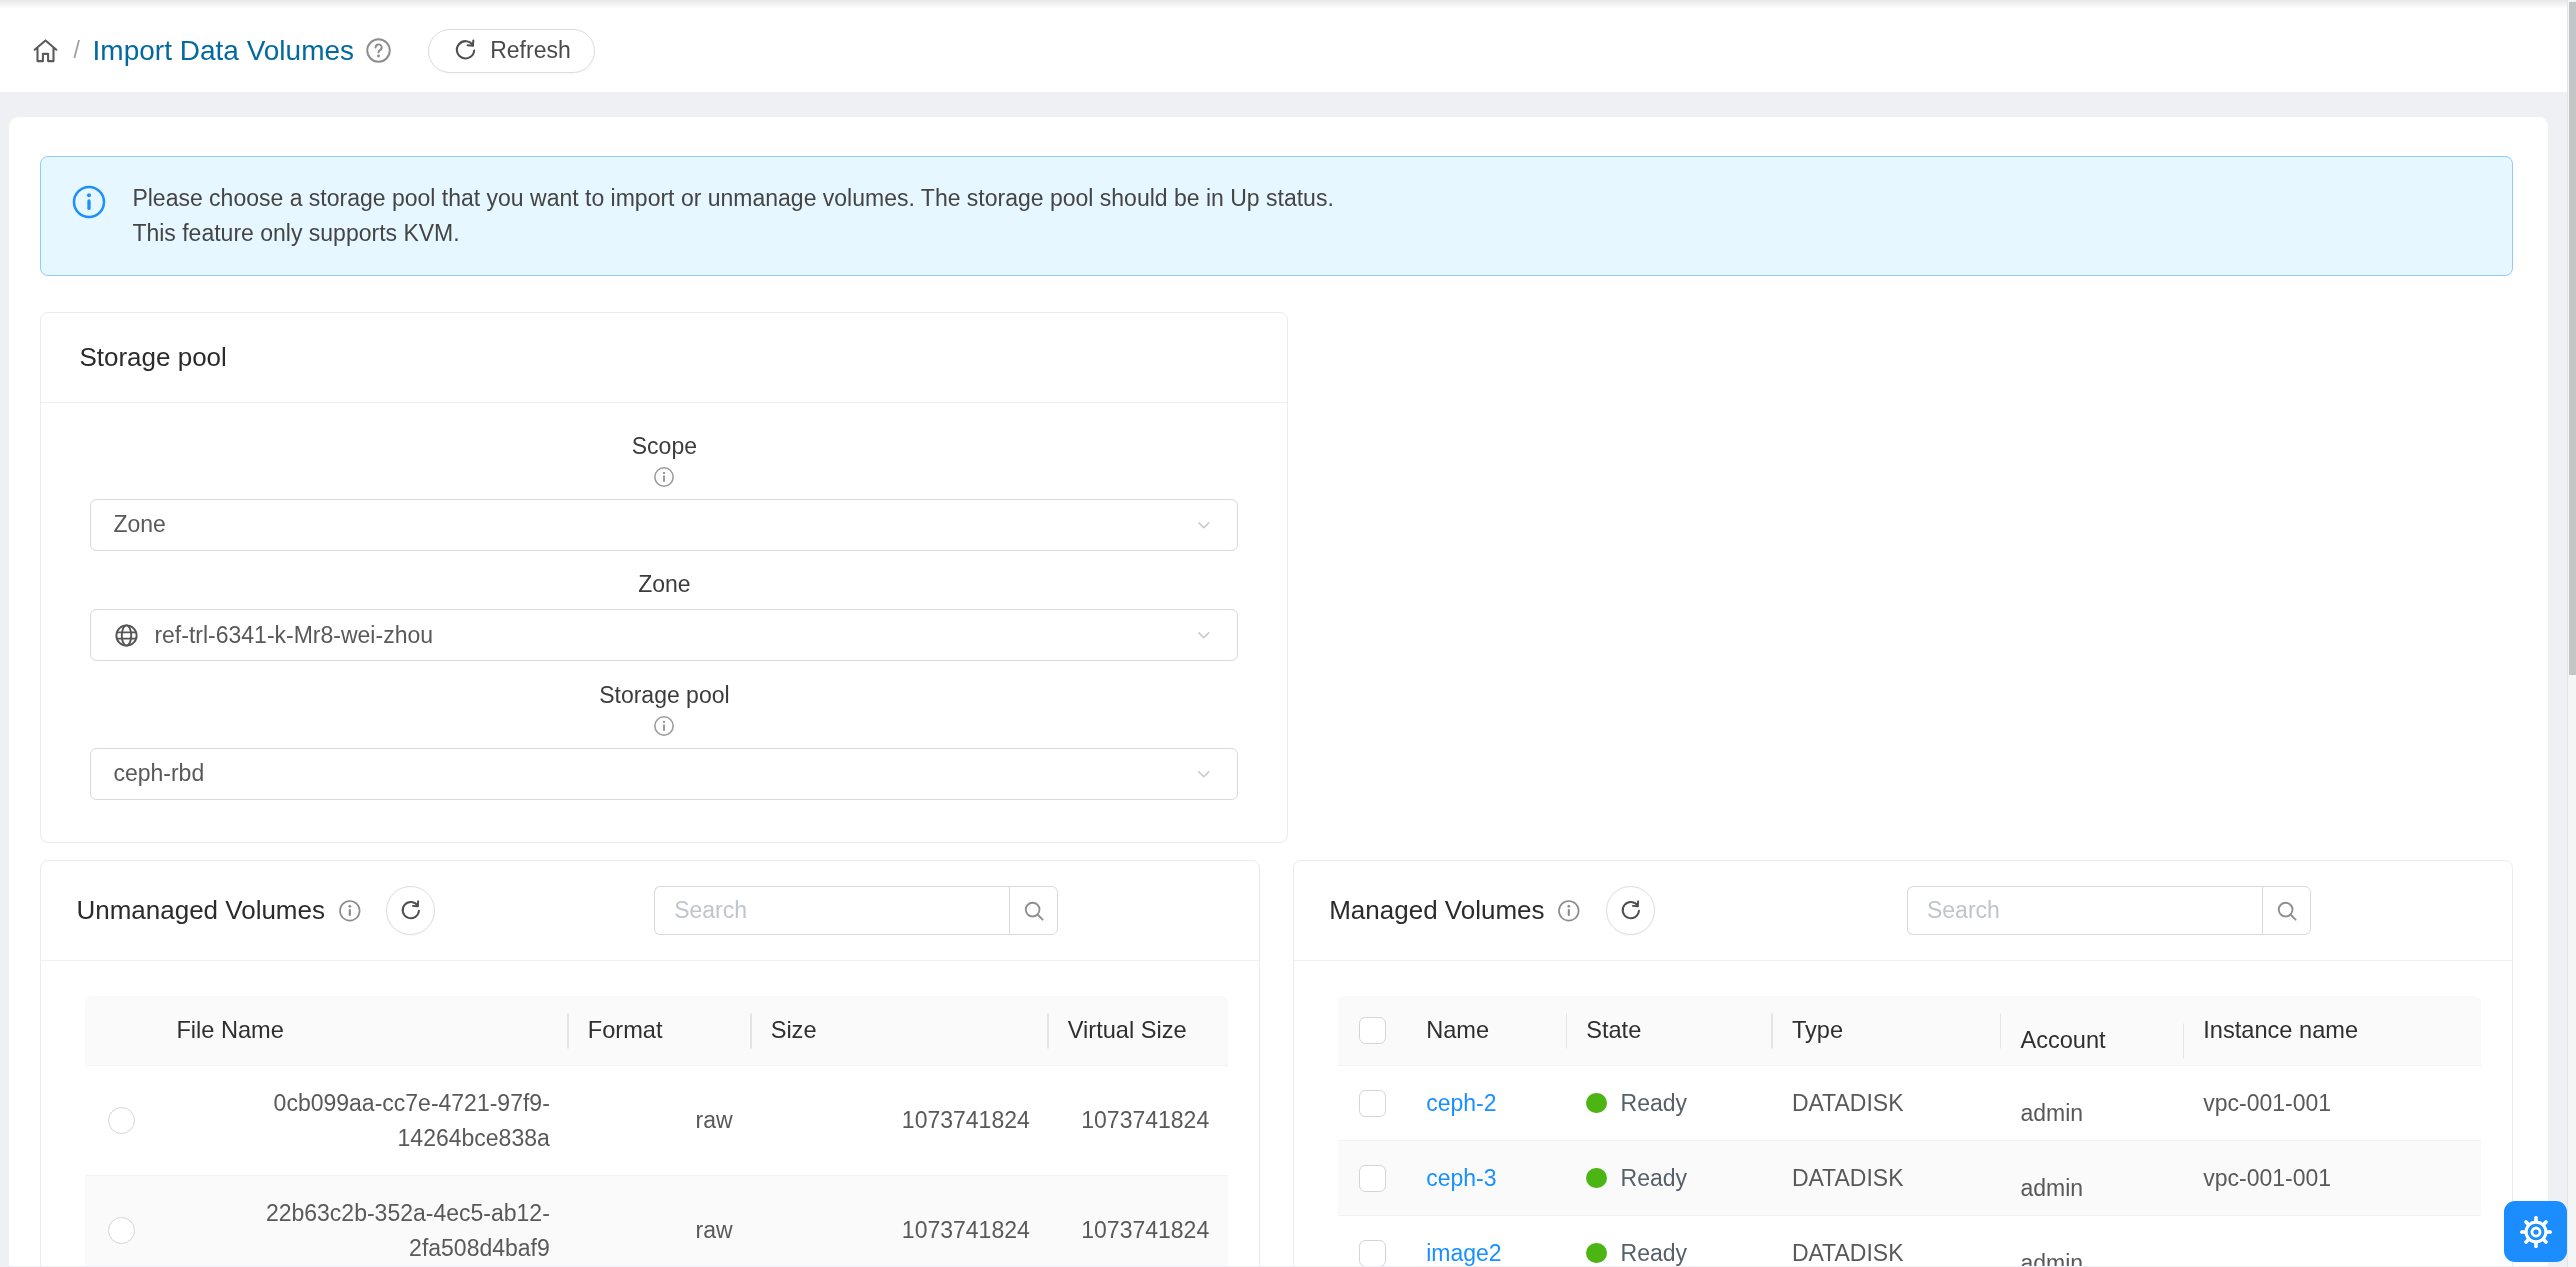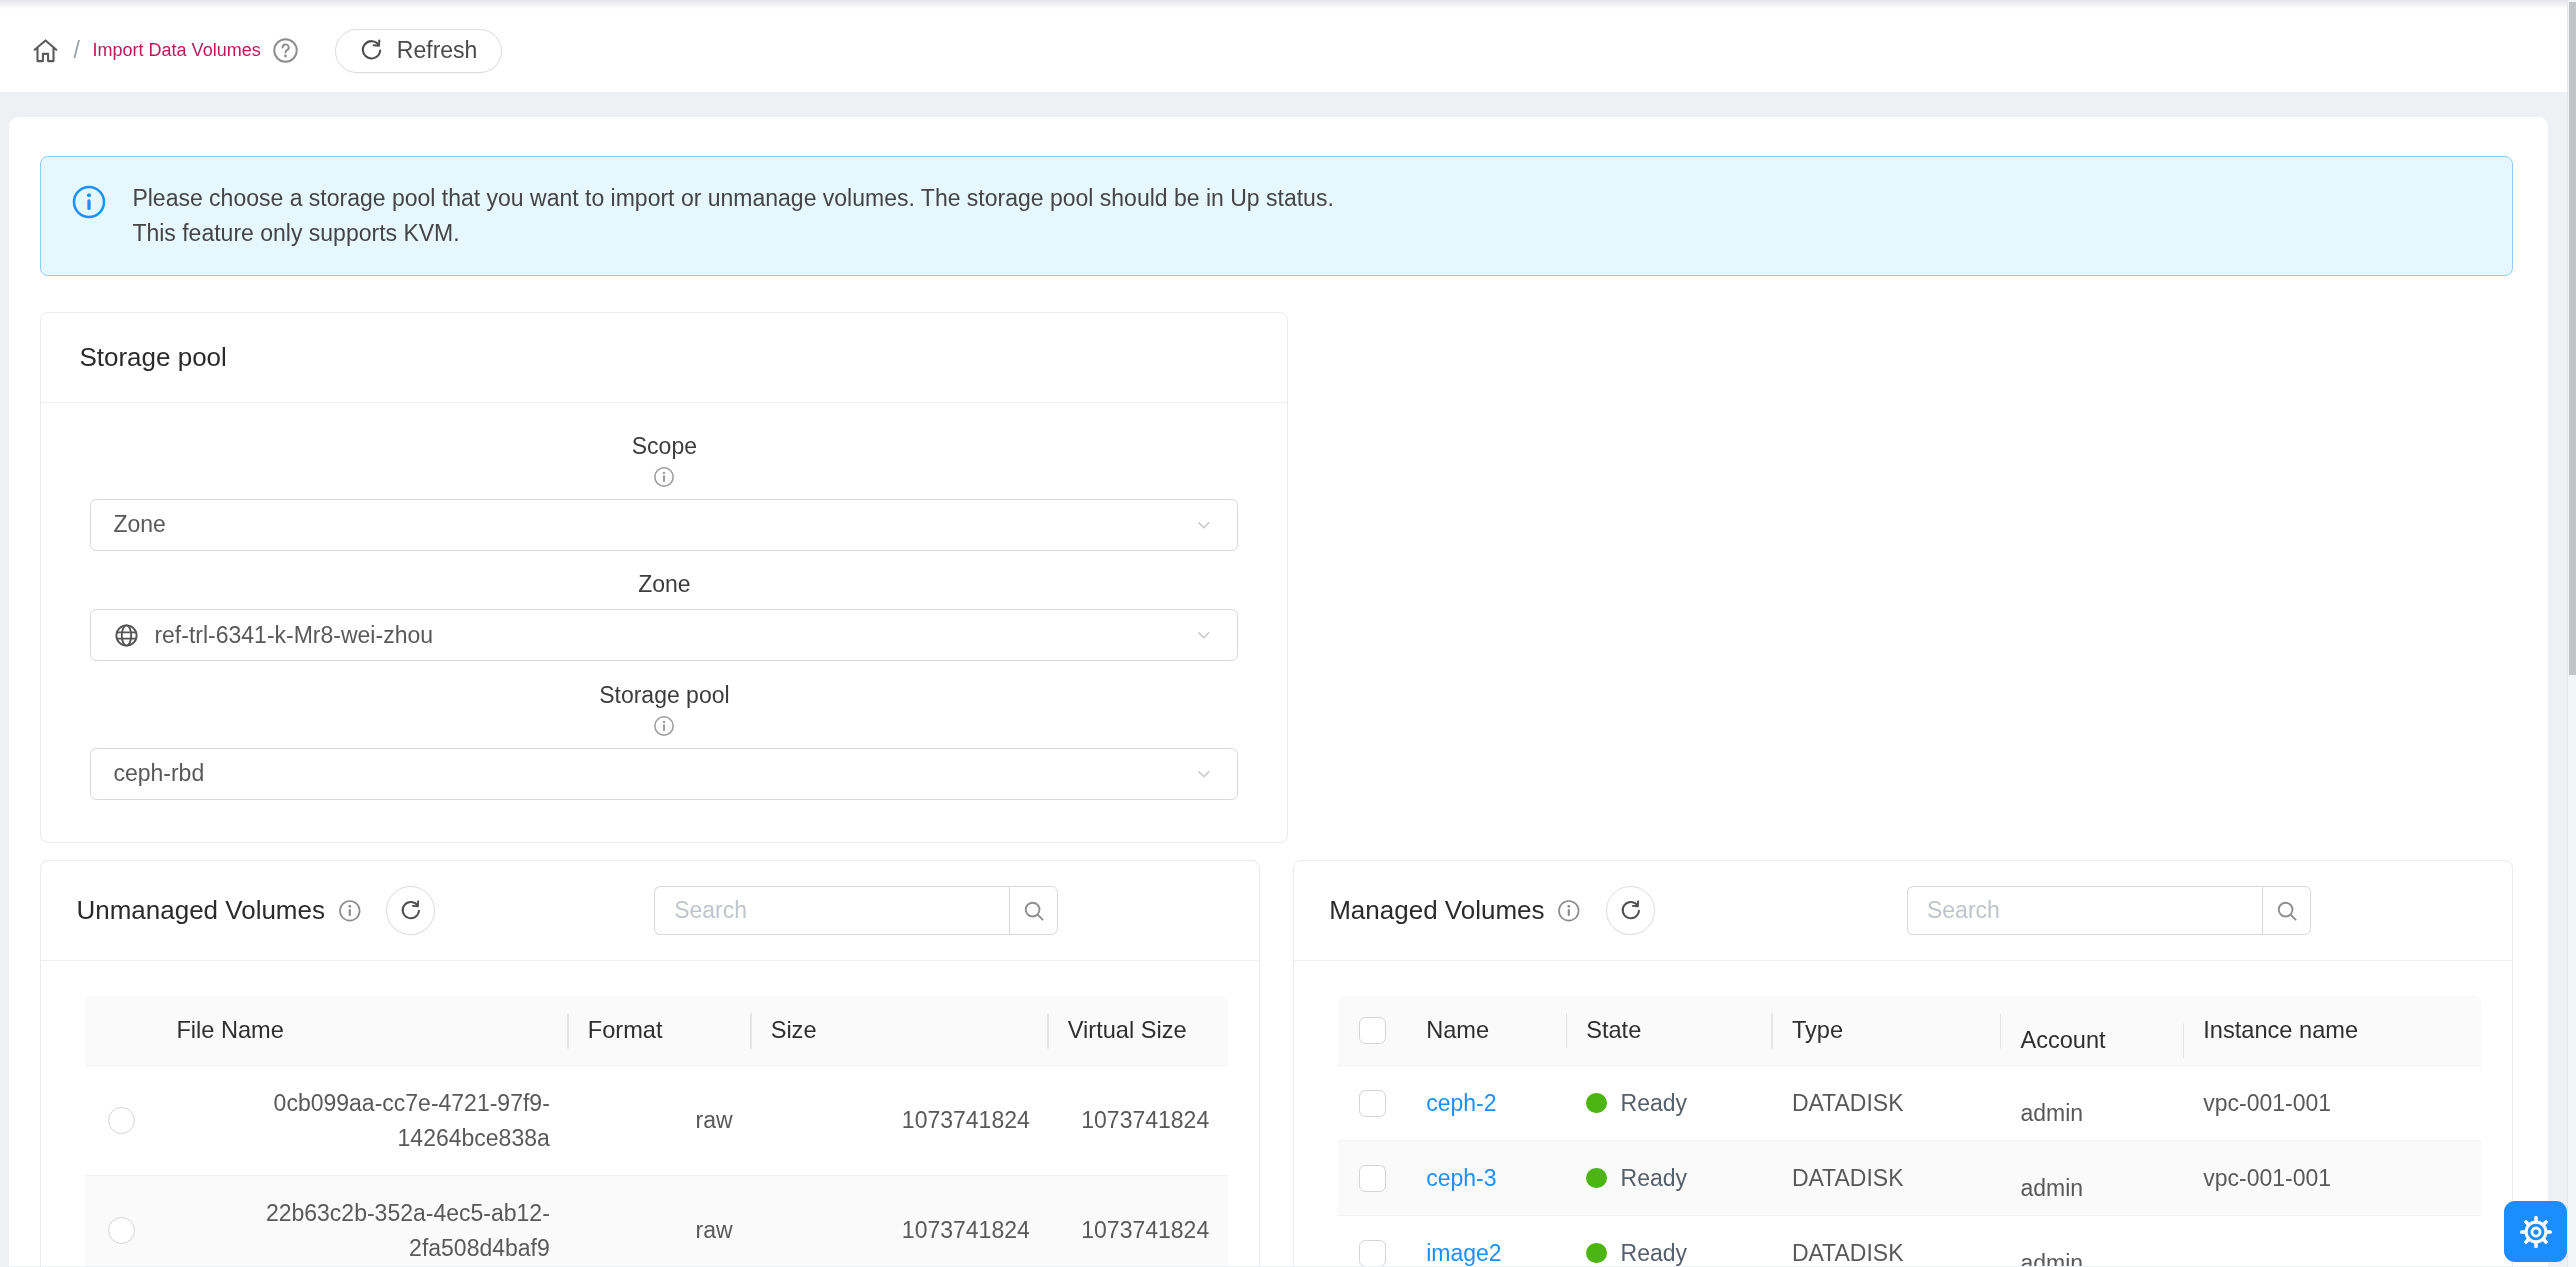--- a/index.html
+++ b/index.html
@@ -13,21 +13,21 @@
   
   .top-strip { height: 9.4px; background: linear-gradient(180deg, #e6e7e9 0%, #f4f4f5 55%, #ffffff 100%); }
 
   
   .app-header {
     height: 83px; background: #fff; display: flex; align-items: center;
     padding: 0 30px;
   }
   .crumb-home { width: 31px; height: 31px; color: #5a5a5a; display: inline-flex; cursor: pointer; }
   .crumb-sep { color: #9aa0a6; margin: 0 12.6px; font-size: 23px; }
-  .crumb-title { color: #be185d; font-size: 18px; }
+  .crumb-title { color: #0369a1; font-size: 28px; }
   .crumb-help { width: 27px; height: 27px; color: #8c8c8c; margin-left: 11px; display: inline-flex; cursor: pointer; }
   .refresh-pill {
     margin-left: 36px; height: 44px; border: 1.6px solid #dcdcdc; border-radius: 23.6px;
     background: #fff; display: inline-flex; align-items: center; gap: 12.6px;
     padding: 0 23.6px; font-size: 23px; color: #4a4a4a; cursor: pointer;
     box-shadow: 0 1.6px 0.8px rgba(0,0,0,0.02);
   }
   .refresh-pill svg { width: 25px; height: 25px; color: #4f4f4f; }
 
   

